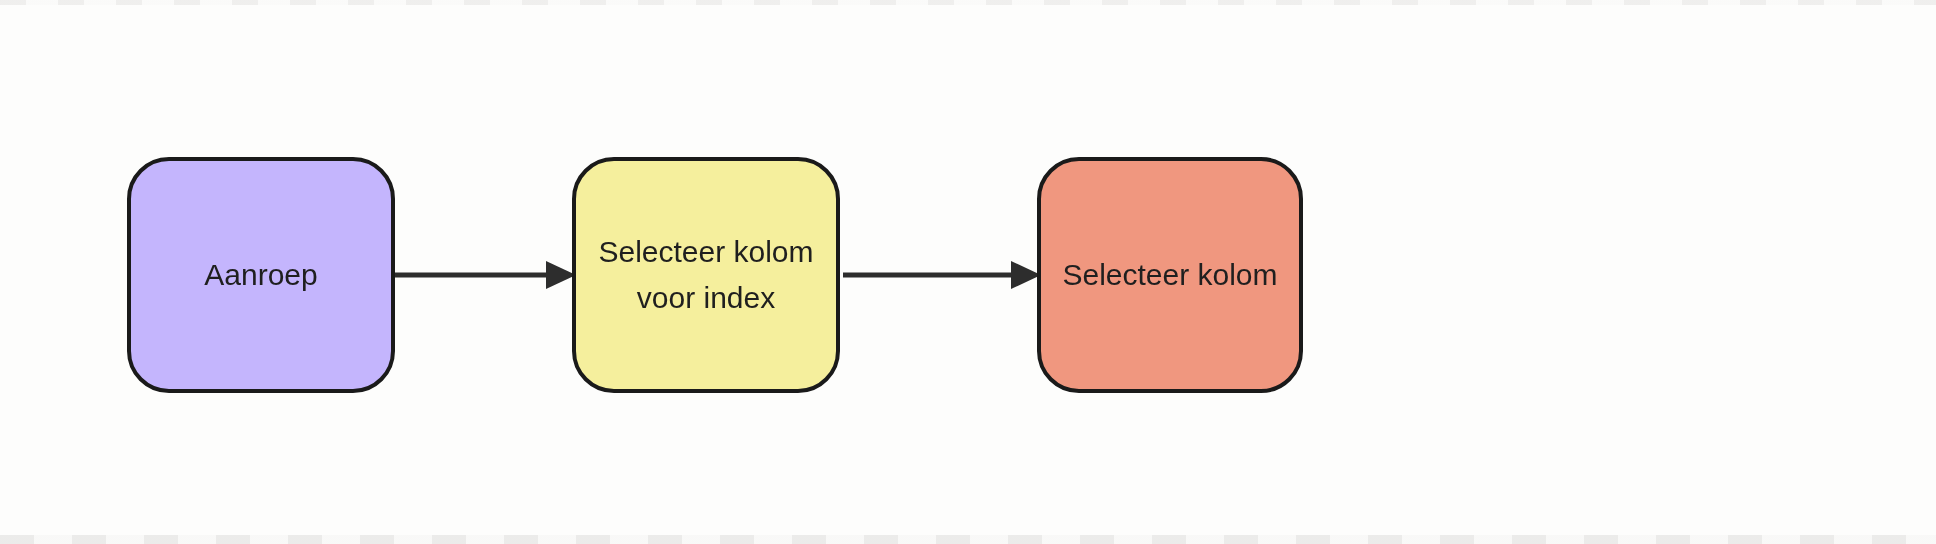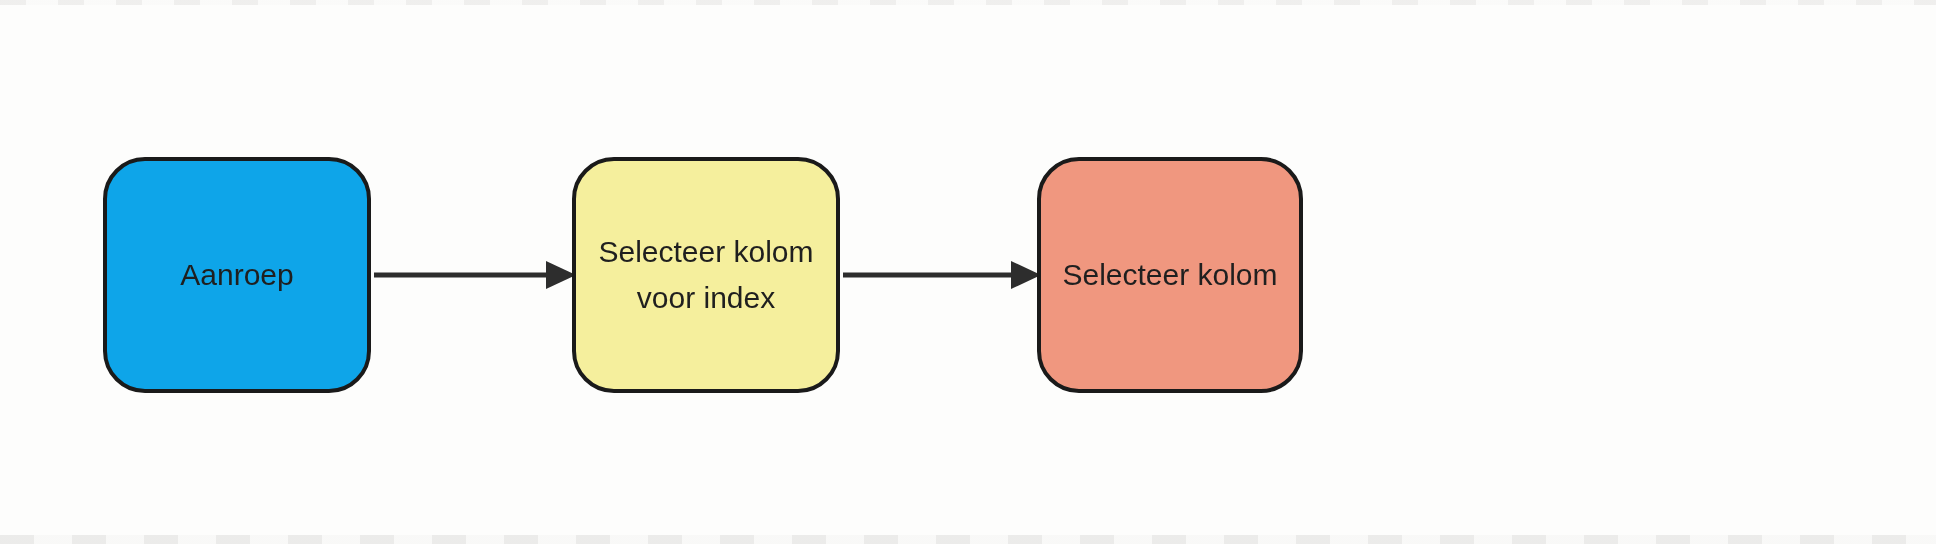--- a/index.html
+++ b/index.html
@@ -76,21 +76,21 @@
     <g>
       <line x1="374" y1="275" x2="548" y2="275" stroke-width="5" stroke="#2d2d2d"></line>
       <polygon points="546,261 546,289 576,275" fill="#2d2d2d"></polygon>
     </g>
     <g>
       <line x1="843" y1="275" x2="1013" y2="275" stroke-width="5" stroke="#2d2d2d"></line>
       <polygon points="1011,261 1011,289 1041,275" fill="#2d2d2d"></polygon>
     </g>
   </svg>
 
-  <div class="node" id="node-0" style="background: #0ea5e9; border-color: rgb(26, 26, 26); color: rgb(31, 31, 31);">
+  <div class="node" id="node-0" style="background: #c4b5fd; border-color: rgb(26, 26, 26); color: rgb(31, 31, 31); margin-left: 24px;">
     <span class="line">Aanroep</span>
   </div>
 
   <div class="node" id="node-1" style="background: rgb(245, 239, 157); border-color: rgb(26, 26, 26); color: rgb(31, 31, 31);">
     <span class="line">Selecteer kolom</span>
     <span class="line">voor index</span>
   </div>
 
   <div class="node" id="node-2" style="background: rgb(240, 151, 127); border-color: rgb(26, 26, 26); color: rgb(31, 31, 31);">
     <span class="line">Selecteer kolom</span>

